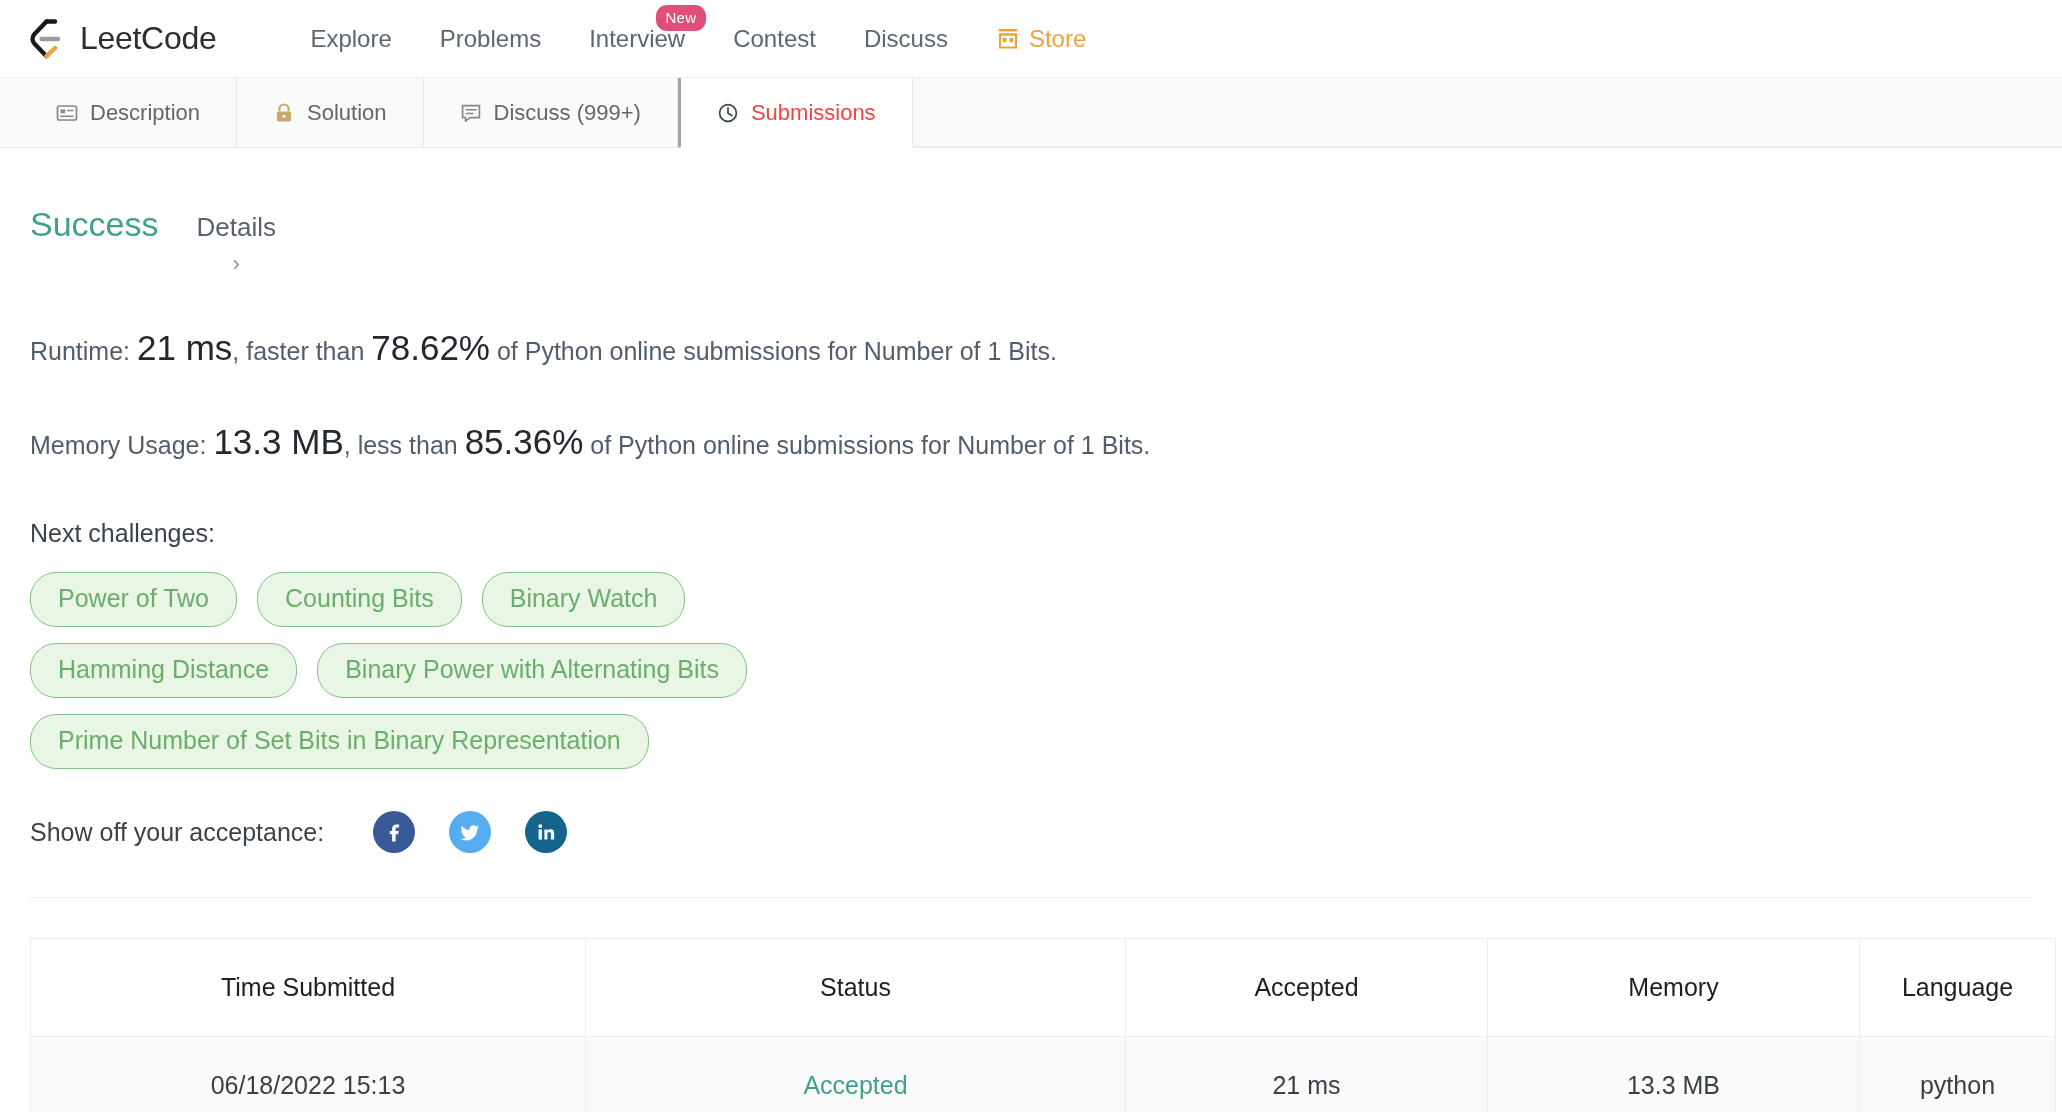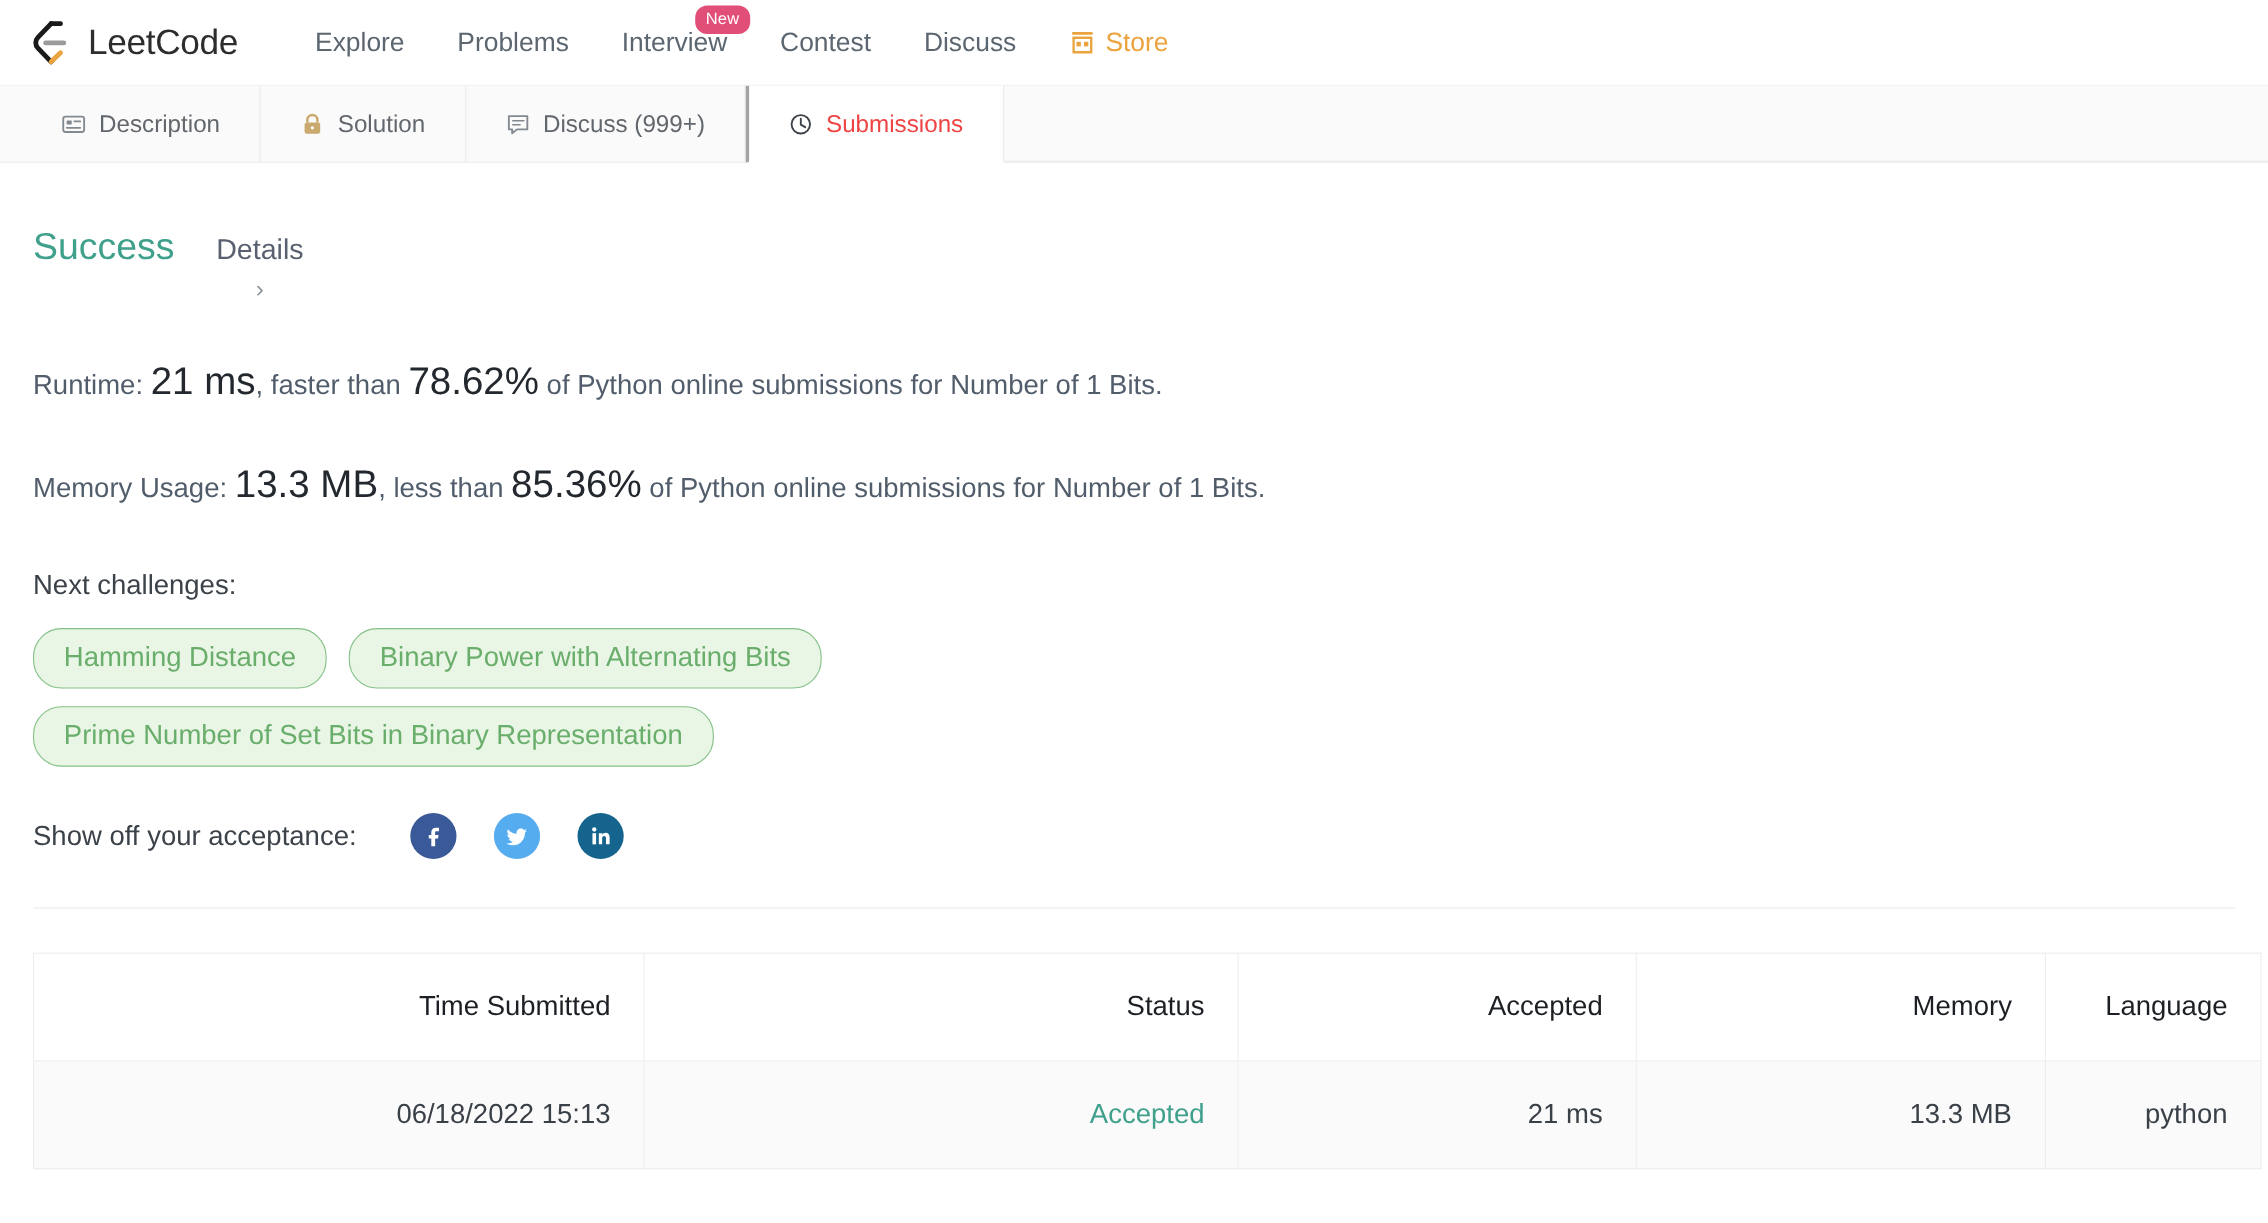--- a/index.html
+++ b/index.html
@@ -17,21 +17,21 @@
     display: flex;
     align-items: center;
     padding: 0 0 0 28px;
     background: #ffffff;
     border-bottom: 1px solid #f0f0f0;
   }
   .brand {
     display: flex;
     align-items: center;
     gap: 10px;
-    margin-right: 46px;
+    margin-right: 70px;
   }
   .brand-logo { width: 42px; height: 42px; flex: 0 0 42px; }
   .brand-text {
     font-size: 32px;
     color: #2d2d2d;
     letter-spacing: -0.3px;
     font-weight: 400;
   }
   .nav-links { display: flex; align-items: center; }
   .nav-item {
@@ -186,21 +186,21 @@
 
   
   .table-wrap { margin-top: 40px; }
   table.subs {
     border-collapse: collapse;
     width: 2025px;
     table-layout: fixed;
   }
   table.subs th, table.subs td {
     border: 1px solid #ededed;
-    text-align: right;
+    text-align: center;
     padding: 0 30px;
     height: 98px;
     font-weight: 400;
     font-size: 25px;
     vertical-align: middle;
   }
   table.subs th {
     color: #1c2024;
     background: #ffffff;
   }
@@ -323,20 +323,25 @@
     <span>Runtime: </span><span class="big">21 ms</span><span>, faster than </span><span class="big">78.62%</span><span> of Python online submissions for Number of 1 Bits.</span>
   </div>
 
   <div class="stat-line">
     <span>Memory Usage: </span><span class="big">13.3 MB</span><span>, less than </span><span class="big">85.36%</span><span> of Python online submissions for Number of 1 Bits.</span>
   </div>
 
   <div class="next-label">Next challenges:</div>
 
   <div class="pill-rows">
+    <div class="pill-row">
+      <span class="pill">Power of Two</span>
+      <span class="pill">Counting Bits</span>
+      <span class="pill">Binary Watch</span>
+    </div>
     <div class="pill-row">
       <span class="pill">Hamming Distance</span>
       <span class="pill">Binary Power with Alternating Bits</span>
     </div>
     <div class="pill-row">
       <span class="pill">Prime Number of Set Bits in Binary Representation</span>
     </div>
   </div>
 
   <div class="share-row">

